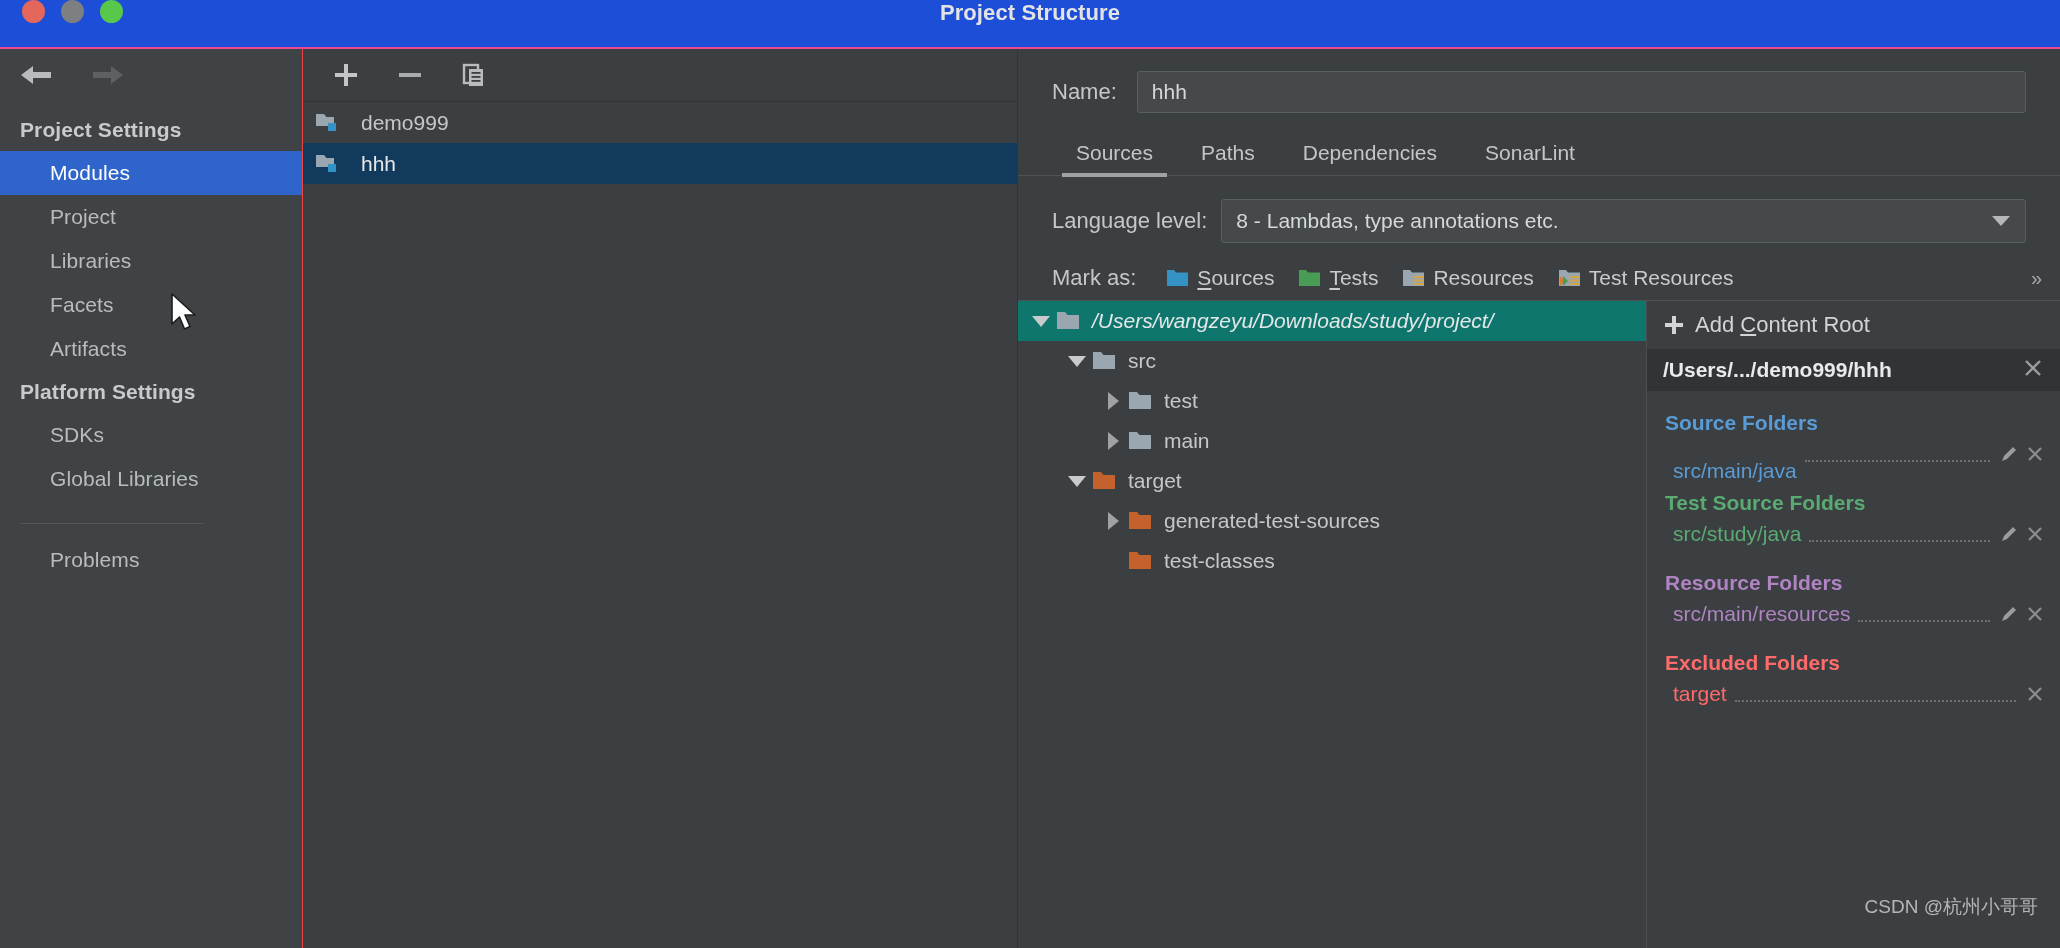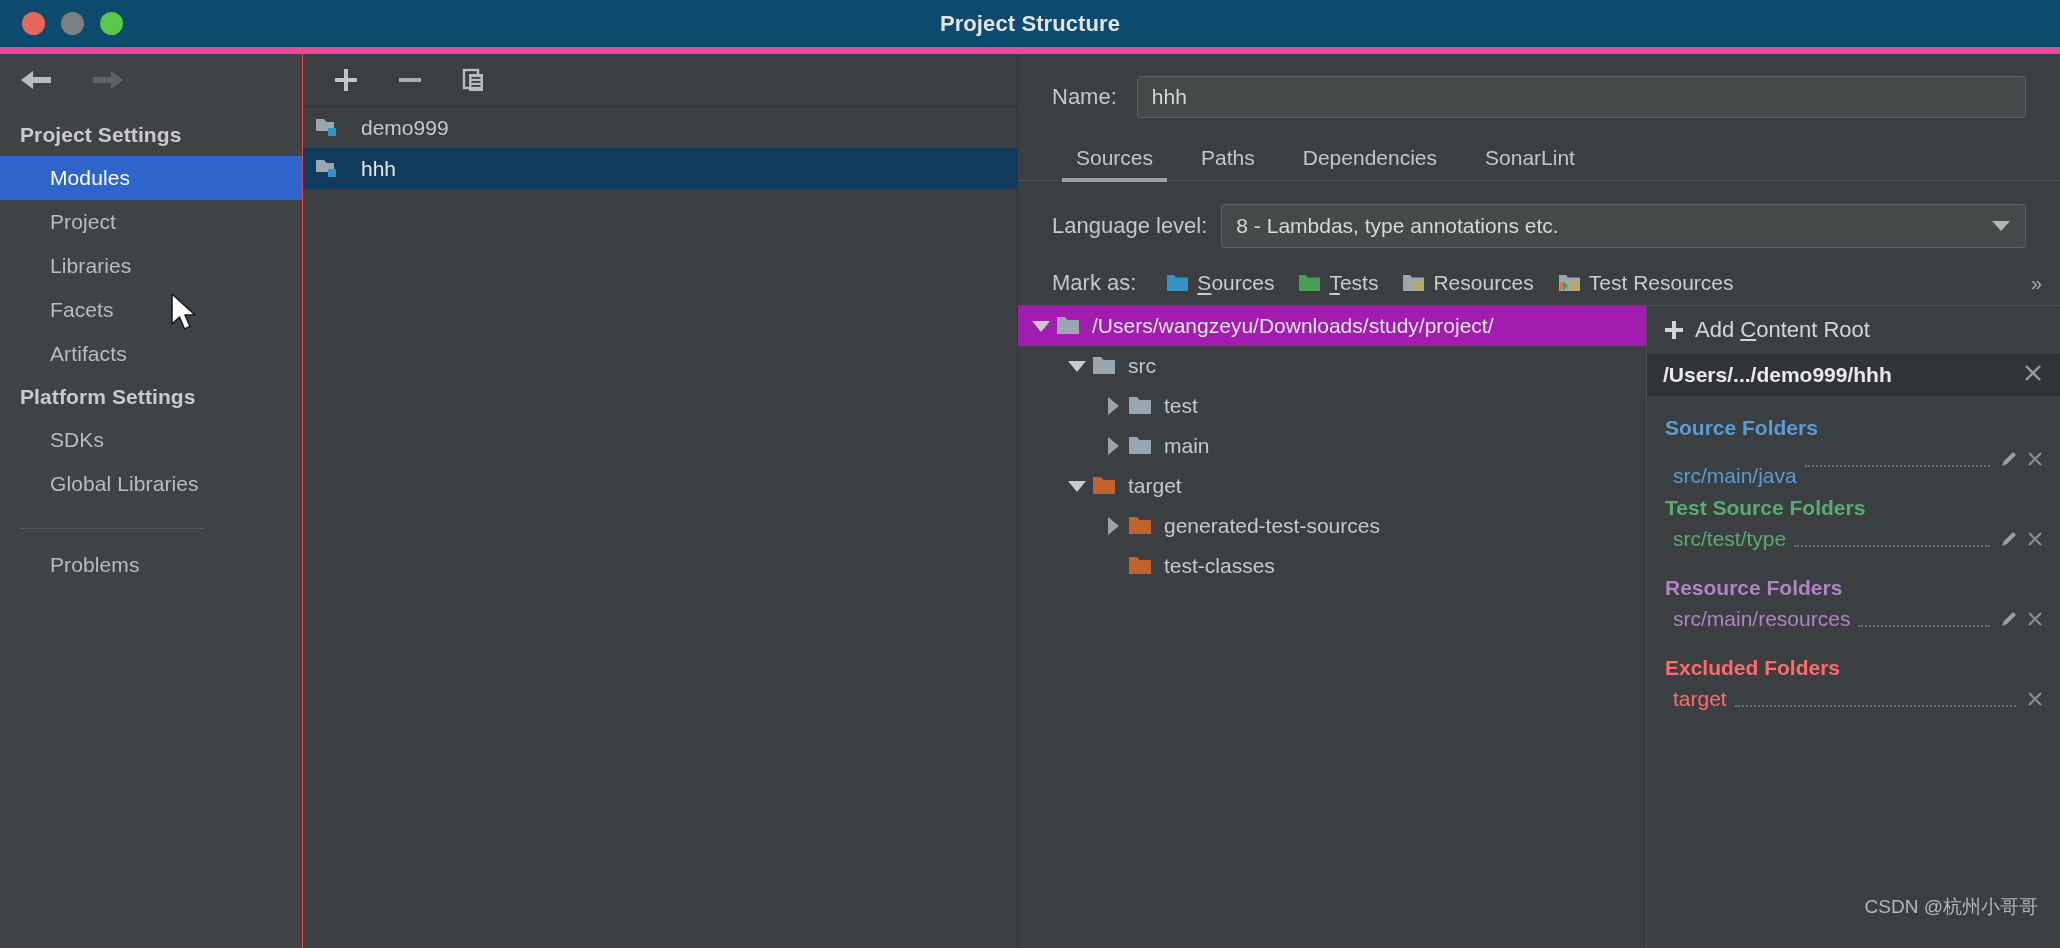--- a/index.html
+++ b/index.html
@@ -21,24 +21,24 @@
     background: #45494a;
     display: flex;
     flex-direction: column;
   }
 
   
   .titlebar {
     position: relative;
     height: 47px;
     min-height: 47px;
-    background: #0c4a6e;
-    display: flex;
-    align-items: center;
-    border-bottom: 7px solid #ec4899;
+    background: #1d4ed8;
+    display: flex;
+    align-items: flex-start;
+    border-bottom: 2px solid #ec4899;
   }
   .traffic {
     display: flex;
     align-items: center;
     gap: 16px;
     padding-left: 22px;
   }
   .dot {
     width: 23px;
     height: 23px;
@@ -305,22 +305,23 @@
   }
   .tree-row {
     display: flex;
     align-items: center;
     height: 40px;
     color: #c5c8c9;
     font-size: 21px;
     white-space: nowrap;
   }
   .tree-row.selected {
-    background: #a21caf;
+    background: #0f766e;
     color: #e4e7e8;
+    font-style: italic;
   }
   .twisty {
     width: 30px;
     display: flex;
     align-items: center;
     justify-content: center;
     flex-shrink: 0;
   }
   .tri-down {
     width: 0; height: 0;
@@ -667,21 +668,21 @@
             </span>
             <span class="xmark">
               <svg width="22" height="22" viewBox="0 0 22 22">
                 <path d="M5 5 L17 17 M17 5 L5 17" stroke="#8b8e8f" stroke-width="2.2" fill="none"></path>
               </svg>
             </span>
           </div>
 
           <div class="group-title test">Test Source Folders</div>
           <div class="path-row test">
-            <span class="pname">src/test/type</span>
+            <span class="pname">src/study/java</span>
             <span class="dots"></span>
             <span class="pencil">
               <svg width="22" height="22" viewBox="0 0 22 22">
                 <path d="M4 18 L6 13 L15 4 L18 7 L9 16 Z" fill="#9a9d9e"></path>
               </svg>
             </span>
             <span class="xmark">
               <svg width="22" height="22" viewBox="0 0 22 22">
                 <path d="M5 5 L17 17 M17 5 L5 17" stroke="#8b8e8f" stroke-width="2.2" fill="none"></path>
               </svg>

